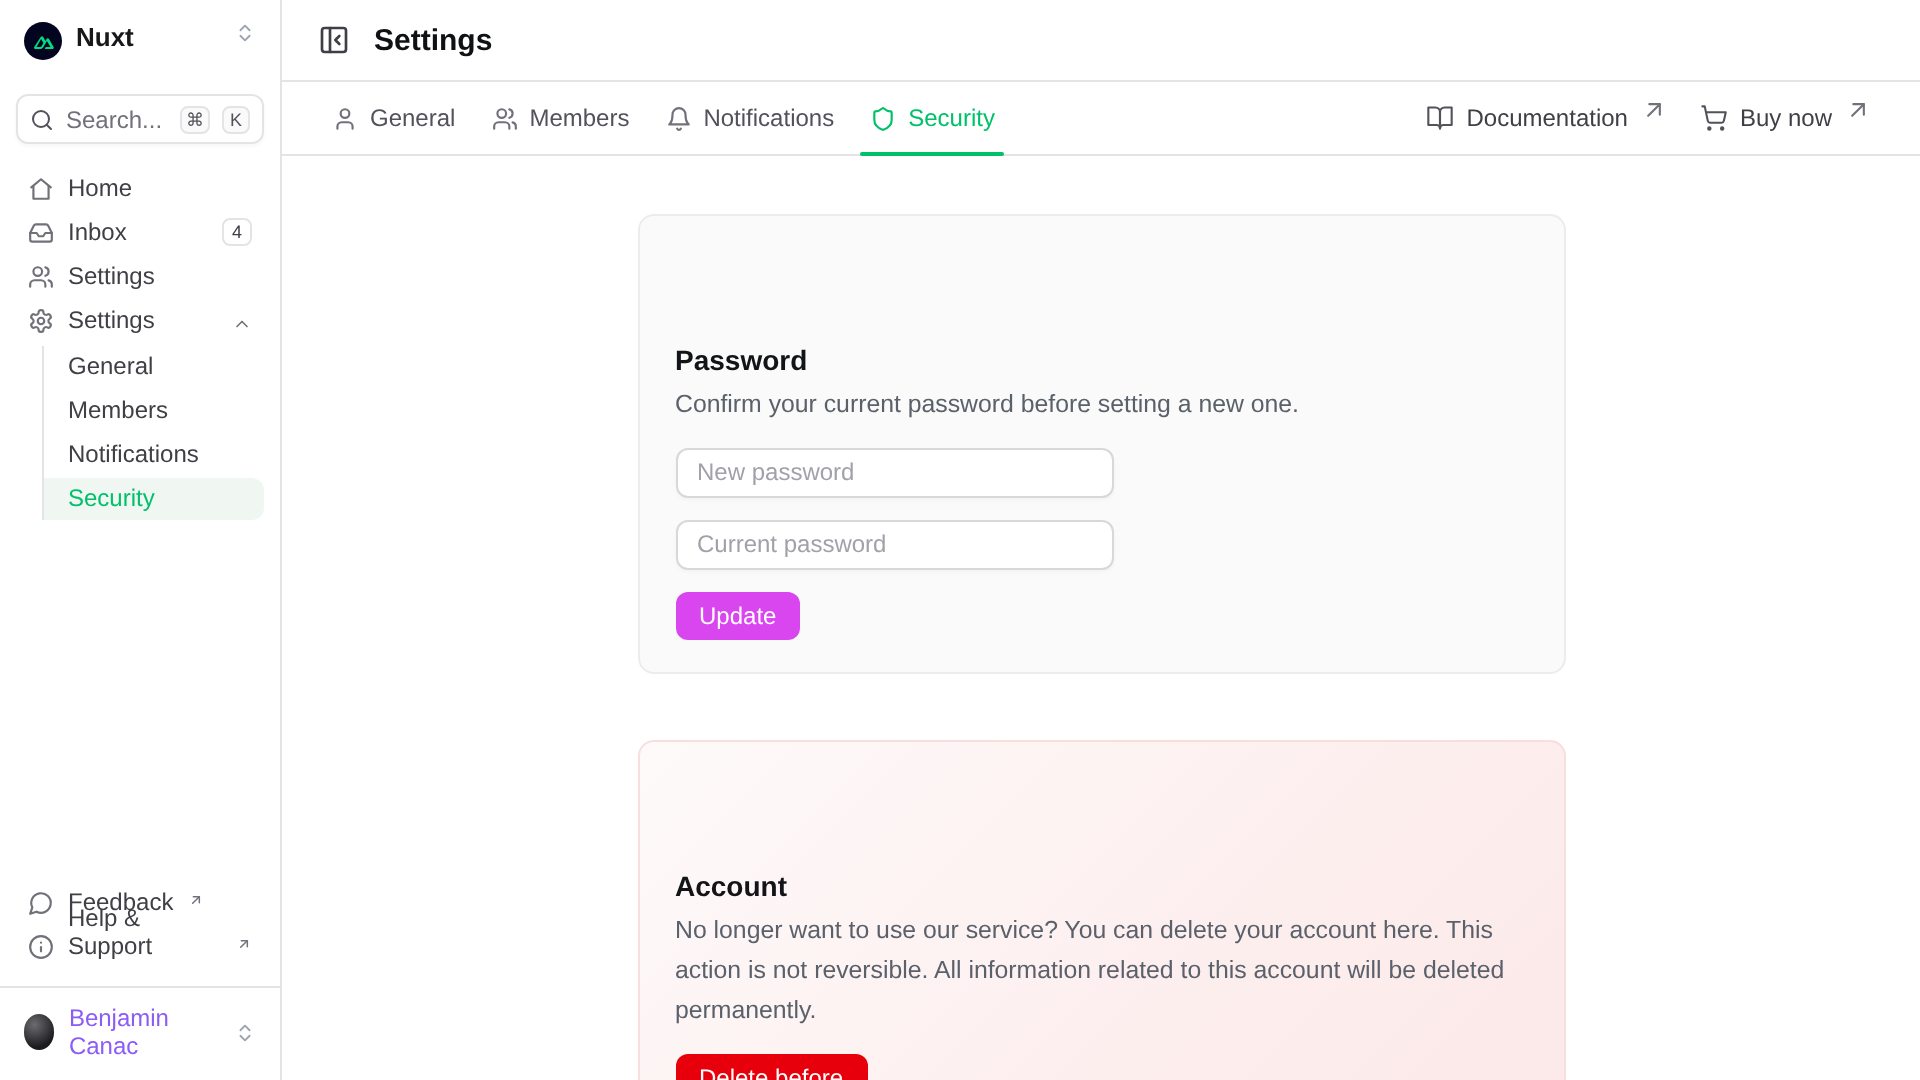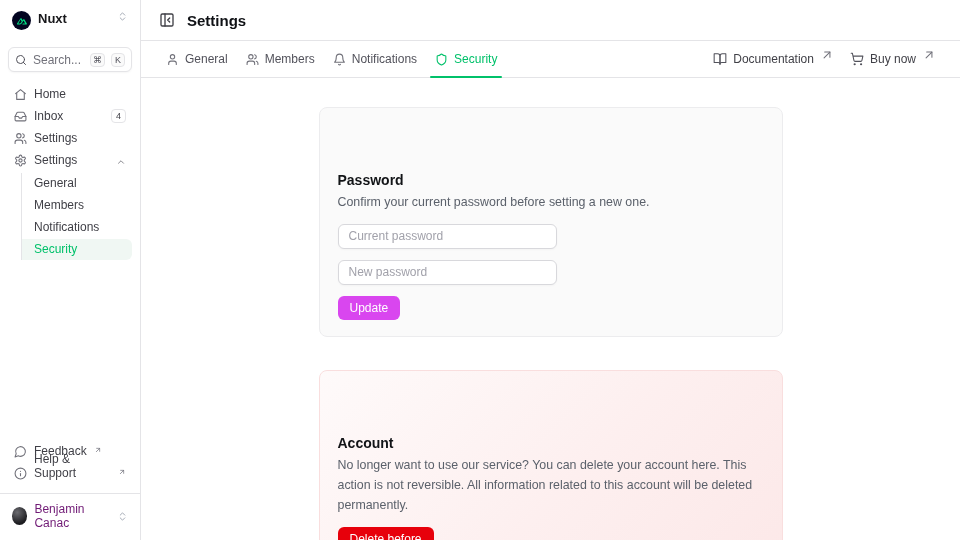--- a/index.html
+++ b/index.html
@@ -35,21 +35,21 @@
   .subnav .nav-item { padding:4px 6px 4px 12px; border-radius:0 6px 6px 0; }
   .subnav .nav-item.active { background:#f0f7f3; color:#00c16a; }
 
   .side-spacer { flex:1; }
   .side-foot { list-style:none; margin-bottom:4px; }
   .ext-arrow svg { width:8px; height:8px; stroke-width:2.2; }
   .ext-arrow { transform:translateY(-4px); color:#71717a; display:inline-block; }
   .side-divider { border-top:1px solid #e4e4e7; margin:4px -8px 0; }
   .user-row { display:flex; align-items:center; gap:7px; padding:8px 4px 2px; cursor:pointer; }
   .avatar { width:18px; height:18px; border-radius:50%; background:radial-gradient(circle at 35% 30%, #6b6b70, #1c1c20 70%); }
-  .user-name { font-size:12px; color:#701a75; }
+  .user-name { font-size:12px; color:#8b5cf6; }
 
   
   .main { flex:1; display:flex; flex-direction:column; min-width:0; }
   .main-header { height:41px; border-bottom:1px solid #e4e4e7; display:flex; align-items:center; gap:10px; padding:0 16px; }
   .collapse-btn { color:#3f3f46; background:none; border:none; cursor:pointer; display:flex; padding:2px; border-radius:4px; }
   .collapse-btn svg { width:16px; height:16px; }
   .page-title { font-size:15px; font-weight:bold; color:#0f1115; }
 
   .tabbar { height:37px; border-bottom:1px solid #e4e4e7; display:flex; align-items:stretch; padding:0 16px; }
   .tab { display:flex; align-items:center; gap:6px; padding:0 9px; color:#52525b; font-size:12px; font-weight:500; cursor:pointer; position:relative; }
@@ -303,22 +303,22 @@
       </span>
     </div>
   </nav>
 
   <section class="content">
     <div class="cards">
 
       <div class="card card-password">
         <h2 class="card-title">Password</h2>
         <p class="card-desc">Confirm your current password before setting a new one.</p>
+        <input type="password" class="field" placeholder="New password" style="">
         <input type="password" class="field" placeholder="Current password" style="">
-        <input type="password" class="field" placeholder="New password" style="">
         <div>
           <button class="btn btn-update">Update</button>
         </div>
       </div>
 
       <div class="card card-account">
         <h2 class="card-title">Account</h2>
         <p class="card-desc">No longer want to use our service? You can delete your account here. This action is not reversible. All information related to this account will be deleted permanently.</p>
         <div>
           <button class="btn btn-delete">Delete before</button>

